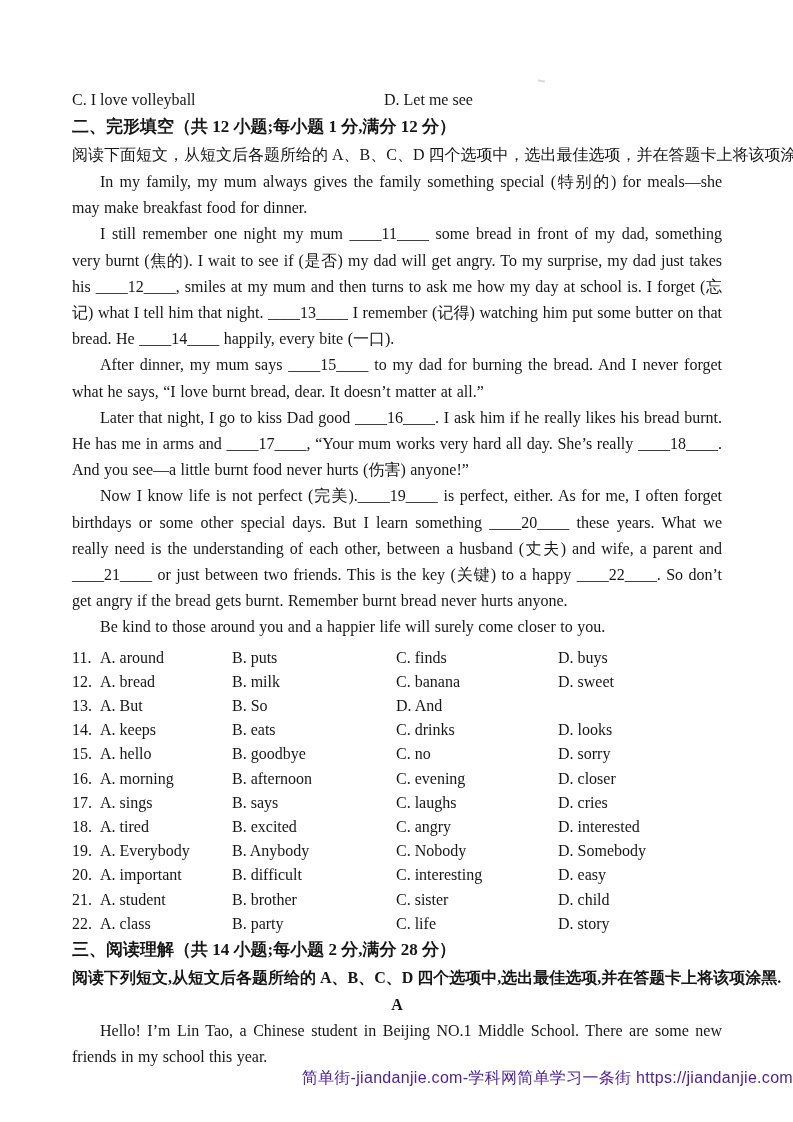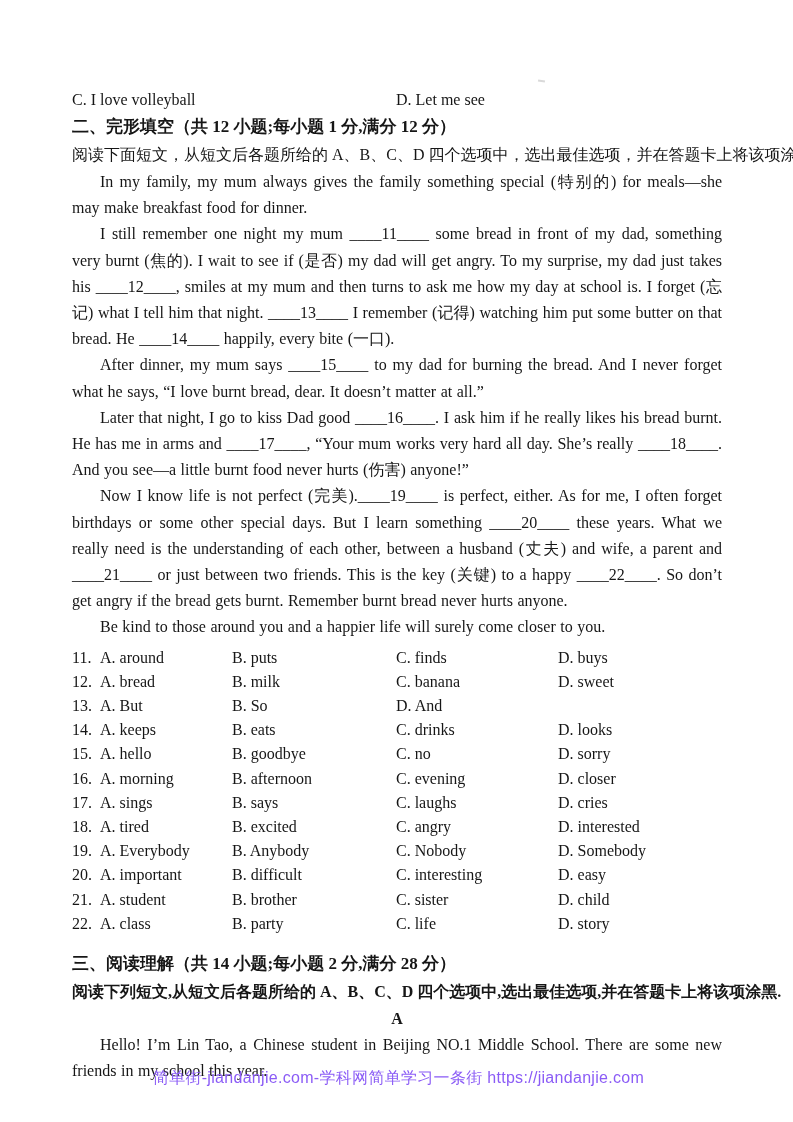--- a/index.html
+++ b/index.html
@@ -19,21 +19,21 @@
     position: absolute;
     left: 72px;
     top: 86px;
     width: 650px;
   }
   .prev-row {
     position: relative;
     height: 27px;
     line-height: 27px;
   }
-  .prev-d { position: absolute; left: 324px; top: 0; }
+  .prev-d { position: absolute; left: 312px; top: 0; }
   .sec-heading {
     font-weight: bold;
     font-size: 17px;
     line-height: 28px;
     height: 28px;
   }
   .instruction {
     line-height: 28px;
     height: 28px;
     white-space: nowrap;
@@ -45,35 +45,35 @@
     text-indent: 28px;
     word-spacing: 0.5px;
   }
   .options { margin-top: 5px; }
   .opt-row {
     display: grid;
     grid-template-columns: 28px 132px 164px 162px auto;
     line-height: 24.2px;
     height: 24.2px;
   }
-  .sec3-heading { margin-top: 14px; }
+  .sec3-heading { margin-top: 0; }
   .passage-label {
     text-align: center;
     font-weight: bold;
     line-height: 26px;
     height: 26px;
   }
   .footer {
     position: absolute;
     left: 4px; right: 0;
     top: 1068px;
-    text-align: center;
+    text-align: right;
     font-family: "Liberation Sans", "DejaVu Sans", sans-serif;
     font-size: 16px;
-    color: #8b5cf6;
+    color: #4c1d95;
     letter-spacing: 0.3px;
   }
   .scan-artifact {
     position: absolute;
     left: 538px; top: 80px;
     width: 7px; height: 2px;
     background: #d9d9d9;
     transform: rotate(8deg);
   }
 </style>

